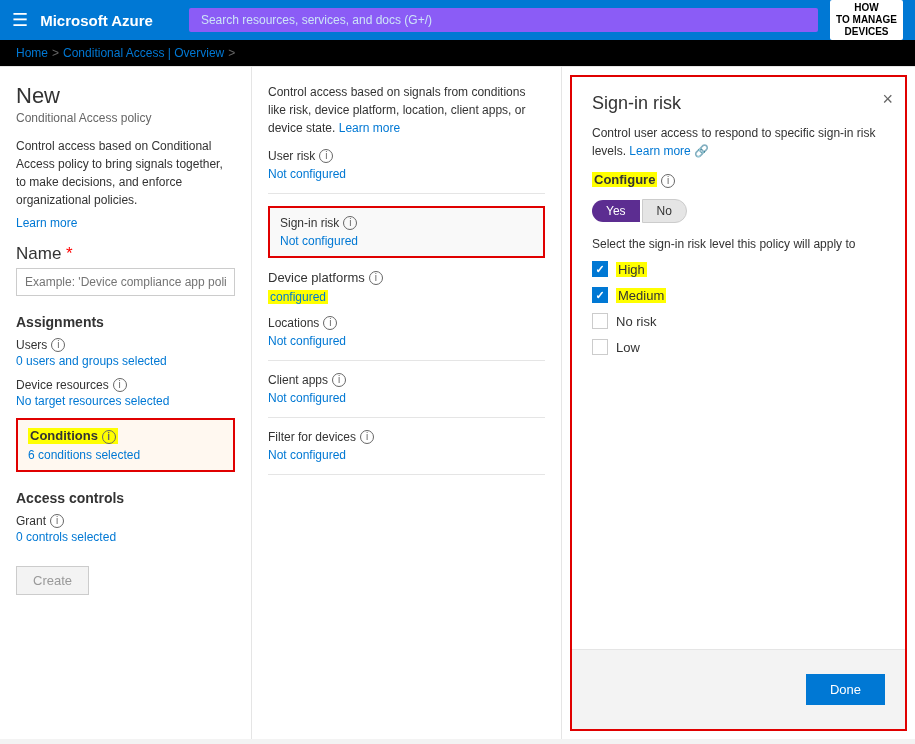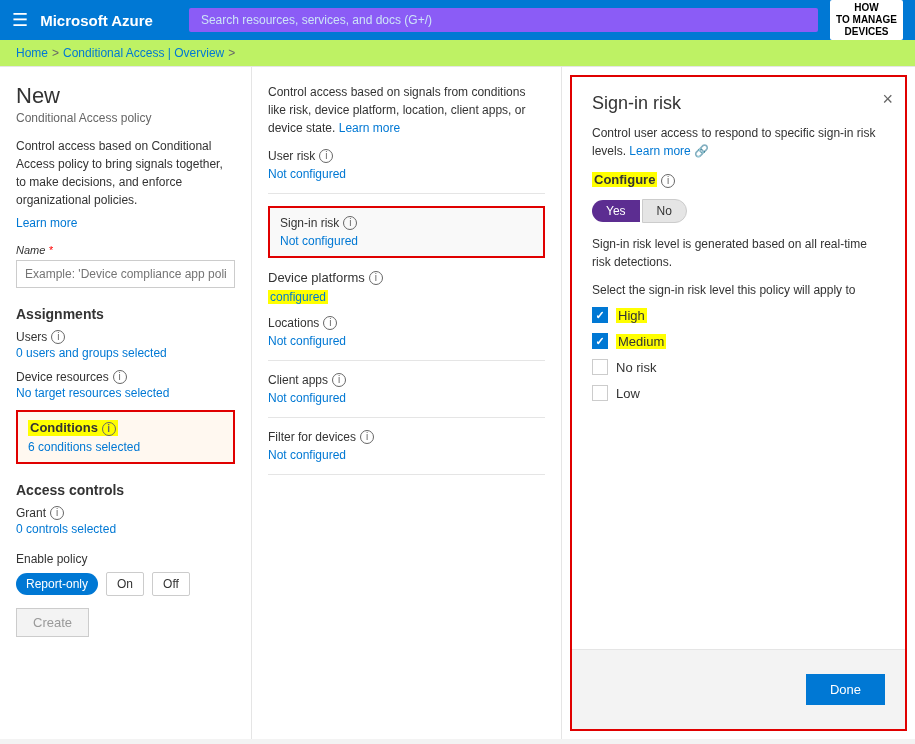--- a/index.html
+++ b/index.html
@@ -35,21 +35,21 @@
       font-weight: 700;
       padding: 2px 6px;
       border-radius: 2px;
       margin-left: auto;
       line-height: 1.2;
       text-align: center;
     }
 
     
     .breadcrumb {
-      background: #bef264;
+      background: #000000;
       padding: 6px 16px;
       font-size: 12px;
       color: #0078d4;
       display: flex;
       align-items: center;
       gap: 4px;
       border-bottom: 1px solid #e5e5e5;
     }
     .breadcrumb span { color: #333; }
     .breadcrumb a { color: #0078d4; text-decoration: none; }
@@ -70,21 +70,21 @@
       overflow-y: auto;
       flex-shrink: 0;
     }
 
     .page-title { font-size: 22px; font-weight: 300; color: #333; }
     .page-subtitle { font-size: 12px; color: #666; margin-top: 2px; margin-bottom: 12px; }
     .description { font-size: 12px; color: #333; line-height: 1.5; margin-bottom: 6px; }
     .learn-more { color: #0078d4; font-size: 12px; text-decoration: none; }
 
     .form-group { margin-top: 14px; }
-    .form-label { font-size: 11px; color: #333; margin-bottom: 4px; display: block; font-style: italic; }
+    .form-label { font-size: 17px; color: #333; margin-bottom: 4px; display: block; }
     .required { color: red; }
     .form-input {
       width: 100%;
       border: 1px solid #ccc;
       padding: 6px 8px;
       font-size: 12px;
       color: #999;
       outline: none;
     }
 
@@ -305,28 +305,20 @@
       <div class="section-title">Access controls</div>
       <div class="assignment-item">
         <div class="assignment-label">
           <span>Grant</span>
           <span class="info-icon">i</span>
         </div>
         <div class="assignment-value">0 controls selected</div>
       </div>
     </div>
 
-    <div class="enable-policy">
-      <div class="assignment-label">Enable policy</div>
-      <div class="toggle-group">
-        <button class="toggle-btn">Report-only</button>
-        <button class="toggle-off">On</button>
-        <button class="toggle-off">Off</button>
-      </div>
-    </div>
 
     <button class="create-btn">Create</button>
   </div>
 
   <div class="middle-panel">
     <div class="middle-desc">
       <span>Control access based on signals from conditions like risk, device platform, location, client apps, or device state.</span> <a href="#" class="learn-more">Learn more</a>
     </div>
 
     <div class="condition-item">
@@ -392,21 +384,20 @@
       <div>
         <span class="configure-label">Configure</span>
         <span class="info-icon">i</span>
       </div>
       <div class="yes-no-toggle" style="margin-top: 6px;">
         <button class="yes-btn">Yes</button>
         <button class="no-btn">No</button>
       </div>
     </div>
 
-    <div class="risk-desc">Sign-in risk level is generated based on all real-time risk detections.</div>
     <div class="risk-select-label">Select the sign-in risk level this policy will apply to</div>
 
     <div class="checkbox-item">
       <div class="checkbox-box">
         <span class="checkbox-checkmark">✓</span>
       </div>
       <span class="checkbox-label highlight-yellow">High</span>
     </div>
 
     <div class="checkbox-item">

